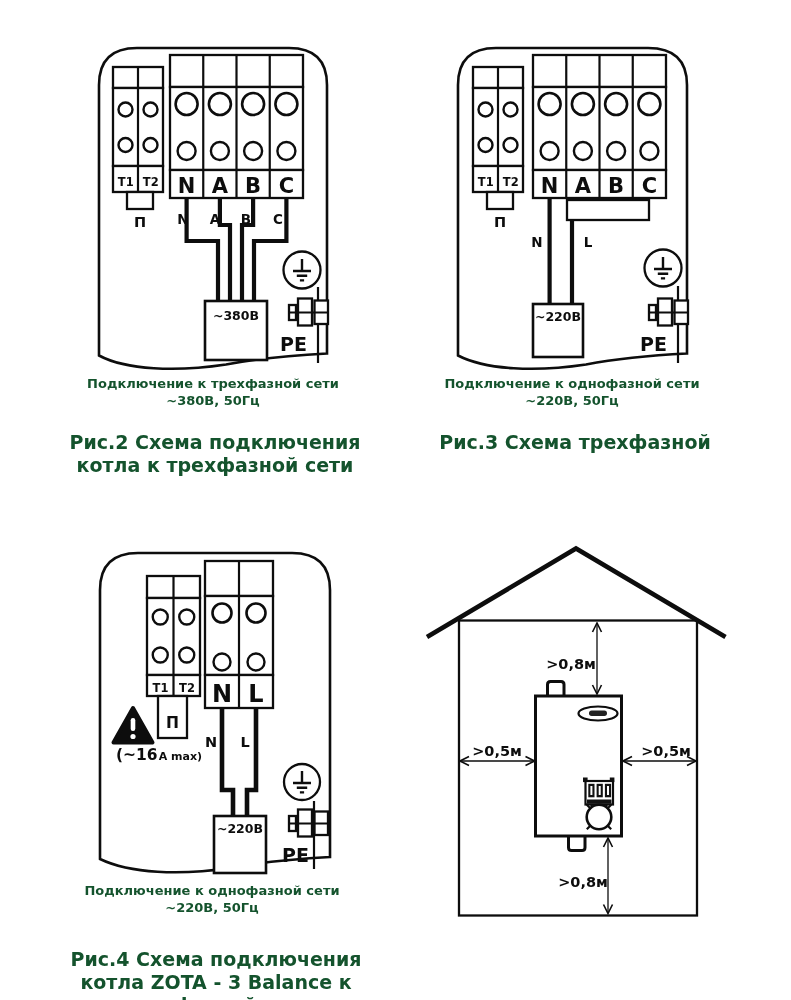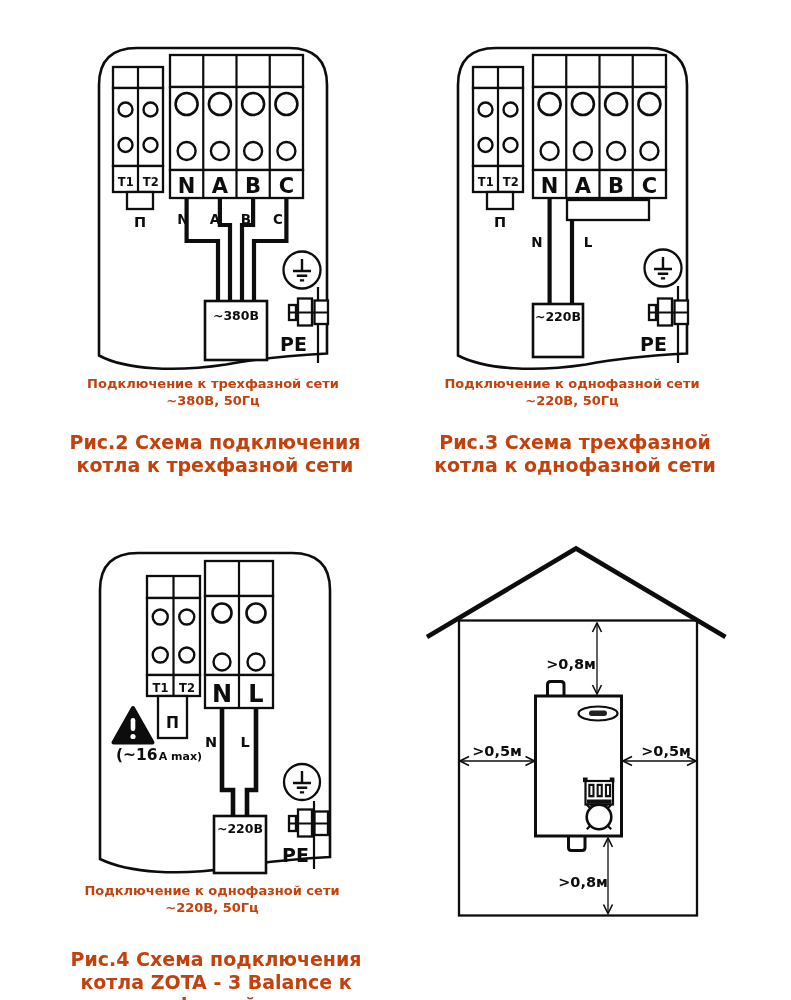--- a/index.html
+++ b/index.html
@@ -1,19 +1,19 @@
 <!DOCTYPE html>
 <html><head>
 <meta charset="utf-8">
 <style>
   html,body{margin:0;padding:0;background:#fff;}
   #page{position:relative;width:791px;height:1000px;background:#ffffff;overflow:hidden;
         font-family:"DejaVu Sans",sans-serif;margin-top:28px;}
   .fig-svg{position:absolute;}
-  .cap{position:absolute;text-align:center;color:#c2410c;font-weight:700;}
+  .cap{position:absolute;text-align:center;color:#14532d;font-weight:700;}
   .cap-small{font-size:13px;line-height:17px;}
   .cap-title{font-size:19px;line-height:23px;}
   svg text{font-family:"DejaVu Sans",sans-serif;font-weight:700;fill:#0d0d0d;}
   .mid{text-anchor:middle;}
   .t10{font-size:11px}.t11{font-size:11.5px}.t12{font-size:12.5px}.t13{font-size:13.5px}
   .t14{font-size:14.5px}.t15{font-size:15.5px}.t19{font-size:19px}.t21{font-size:21px}.t24{font-size:24px}
   .o2{fill:#fff;stroke:#0d0d0d;stroke-width:2.3}
   .o25{fill:#fff;stroke:#0d0d0d;stroke-width:2.6}
   .l2{stroke:#0d0d0d;stroke-width:2.2;fill:none}
   .l24{stroke:#0d0d0d;stroke-width:2.4;fill:none}
@@ -299,21 +299,20 @@
   <div class="cap cap-small" style="left:422px;top:347px;width:300px">
     <div>Подключение к однофазной сети</div>
     <div>~220В, 50Гц</div>
   </div>
   <div class="cap cap-title" style="left:45px;top:403px;width:340px">
     <div>Рис.2 Схема подключения</div>
     <div>котла к трехфазной сети</div>
   </div>
   <div class="cap cap-title" style="left:405px;top:403px;width:340px">
     <div>Рис.3 Схема трехфазной</div>
-    <div>котла к однофазной сети</div>
   </div>
   <div class="cap cap-small" style="left:62px;top:854px;width:300px">
     <div>Подключение к однофазной сети</div>
     <div>~220В, 50Гц</div>
   </div>
   <div class="cap cap-title" style="left:46px;top:920px;width:340px">
     <div>Рис.4 Схема подключения</div>
     <div>котла ZOTA - 3 Balance к</div>
     <div>однофазной сети</div>
   </div>

